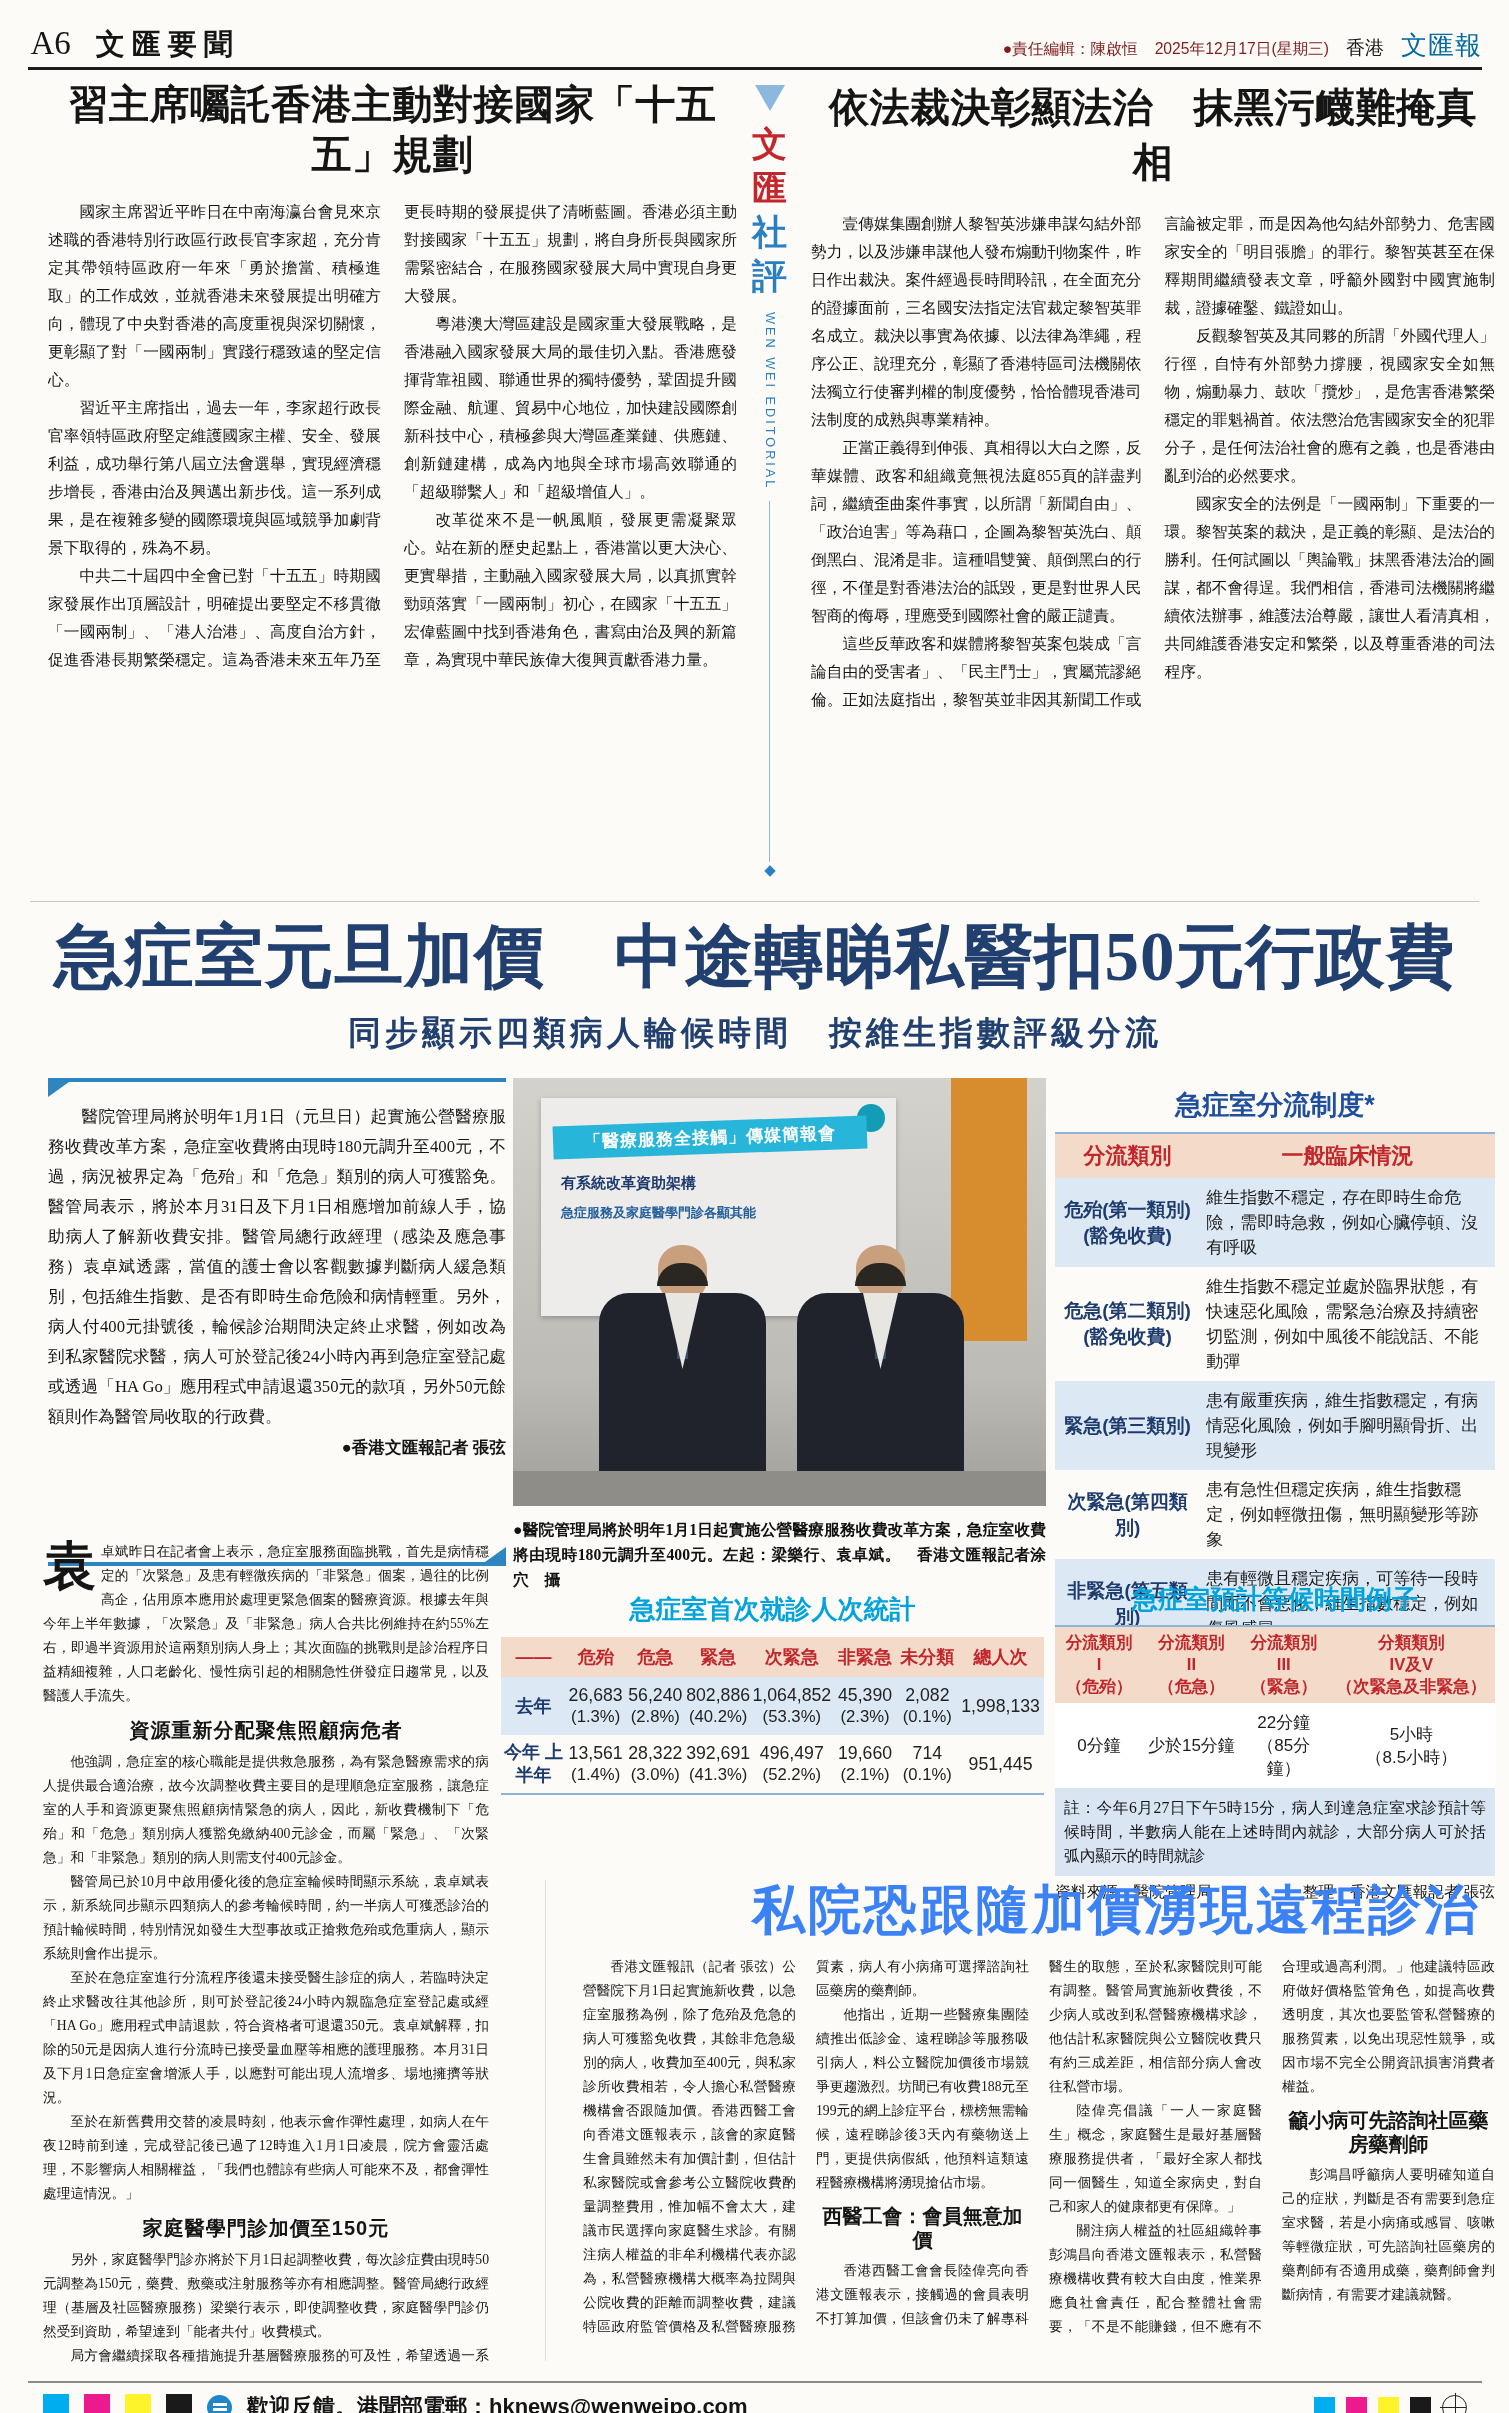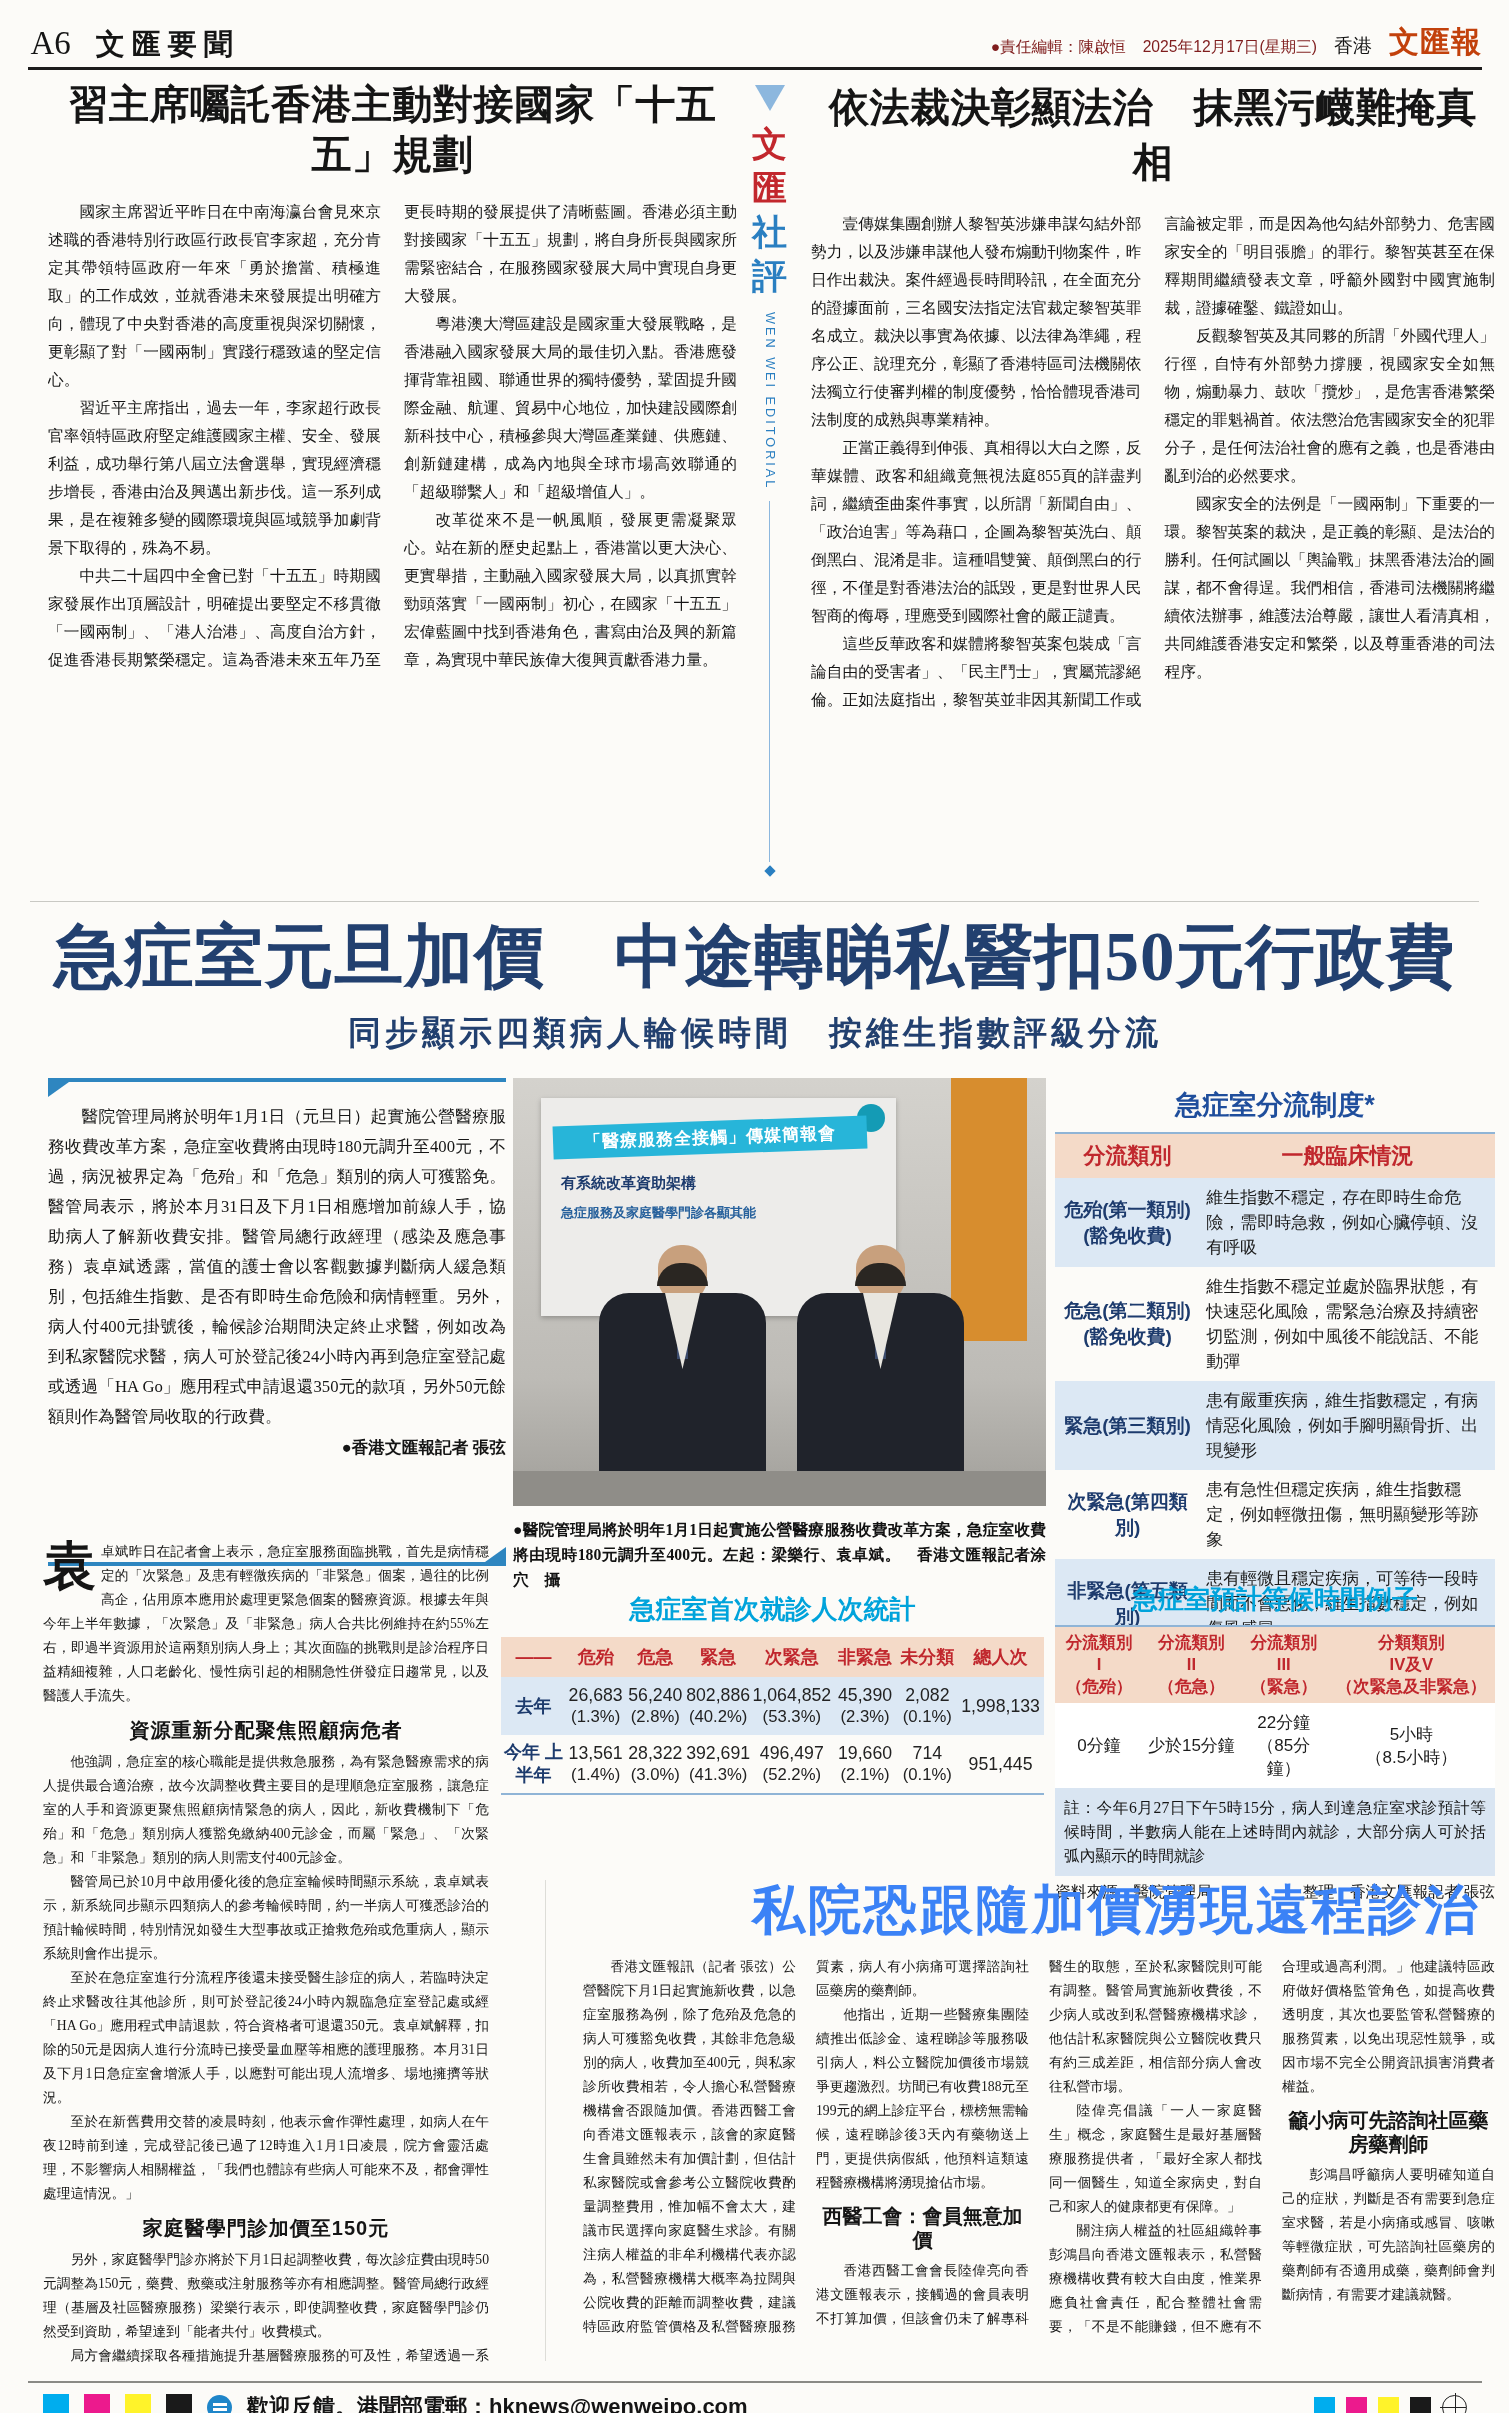--- a/index.html
+++ b/index.html
@@ -6,21 +6,21 @@
   #page{position:relative;width:1510px;height:2413px;background:#fcfbf8;overflow:hidden;
         font-family:"Liberation Serif","DejaVu Serif",serif;color:#151515;}
   
   #hdr{position:absolute;left:28px;top:14px;width:1454px;height:51px;}
   #hdr-left{position:absolute;left:2.5px;bottom:0;display:flex;align-items:baseline;gap:25px;}
   #page-no{font-size:33px;}
   #section-name{font-size:29px;font-weight:bold;letter-spacing:7px;}
   #hdr-right{position:absolute;right:0;bottom:2px;display:flex;align-items:baseline;gap:17px;}
   #editor-line,#date-line{font-size:15.7px;font-family:Liberation Sans, sans-serif;color:#7f1d1d;}
   #brand-city{font-size:19px;}
-  #brand-name{font-size:30px;font-weight:700;color:#c2410c;letter-spacing:1px;}
+  #brand-name{font-size:26px;font-weight:400;color:#0369a1;letter-spacing:1px;}
   #hdr-rule{position:absolute;left:28px;top:67px;width:1454px;height:3px;background:#1c1c1c;}
   
   #tl-art{position:absolute;left:48px;top:80px;width:689px;height:815px;}
   #tl-headline{font-size:40px;font-weight:bold;text-align:center;letter-spacing:0.5px;line-height:1.25;}
   #tl-body{margin-top:18px;height:737px;column-count:2;column-gap:23px;overflow:hidden;
            font-size:15.7px;line-height:28px;text-align:justify;}
   #tl-body p,.ed-body p{margin:0;text-indent:2em;}
   
   #ed-strip{position:absolute;left:746px;top:85px;width:47px;height:790px;
             display:flex;flex-direction:column;align-items:center;}

